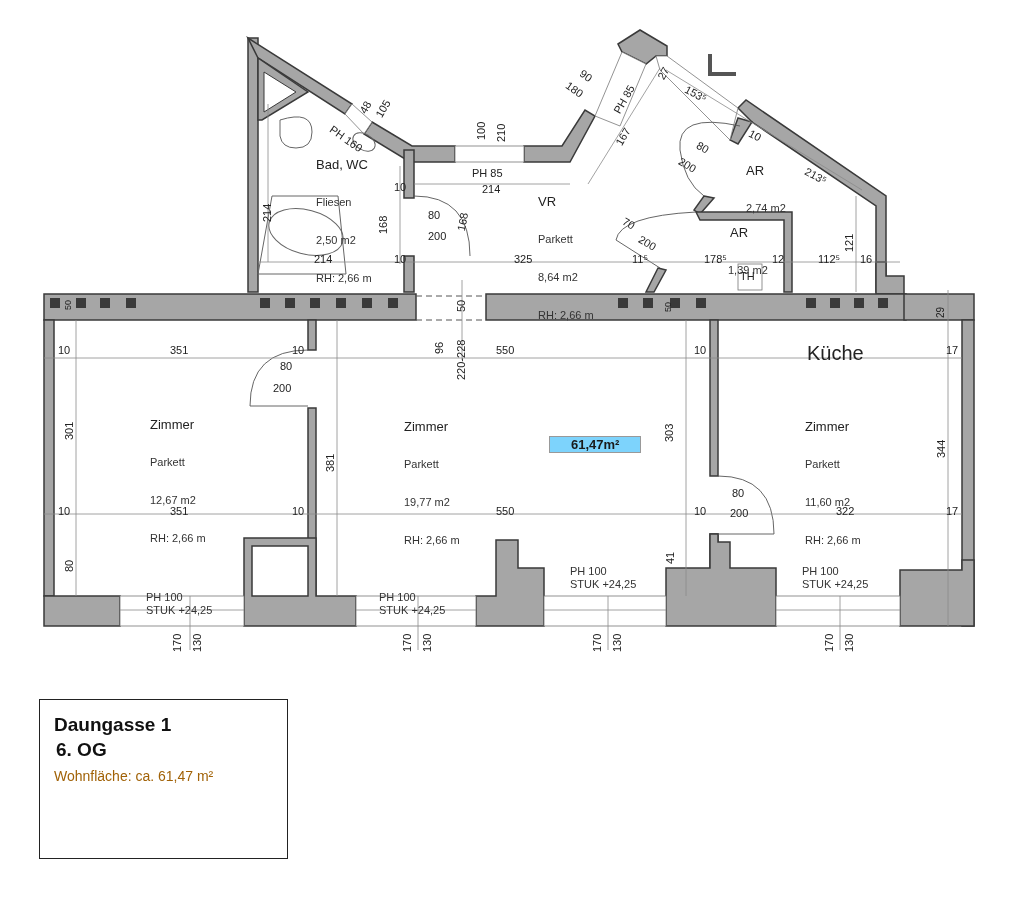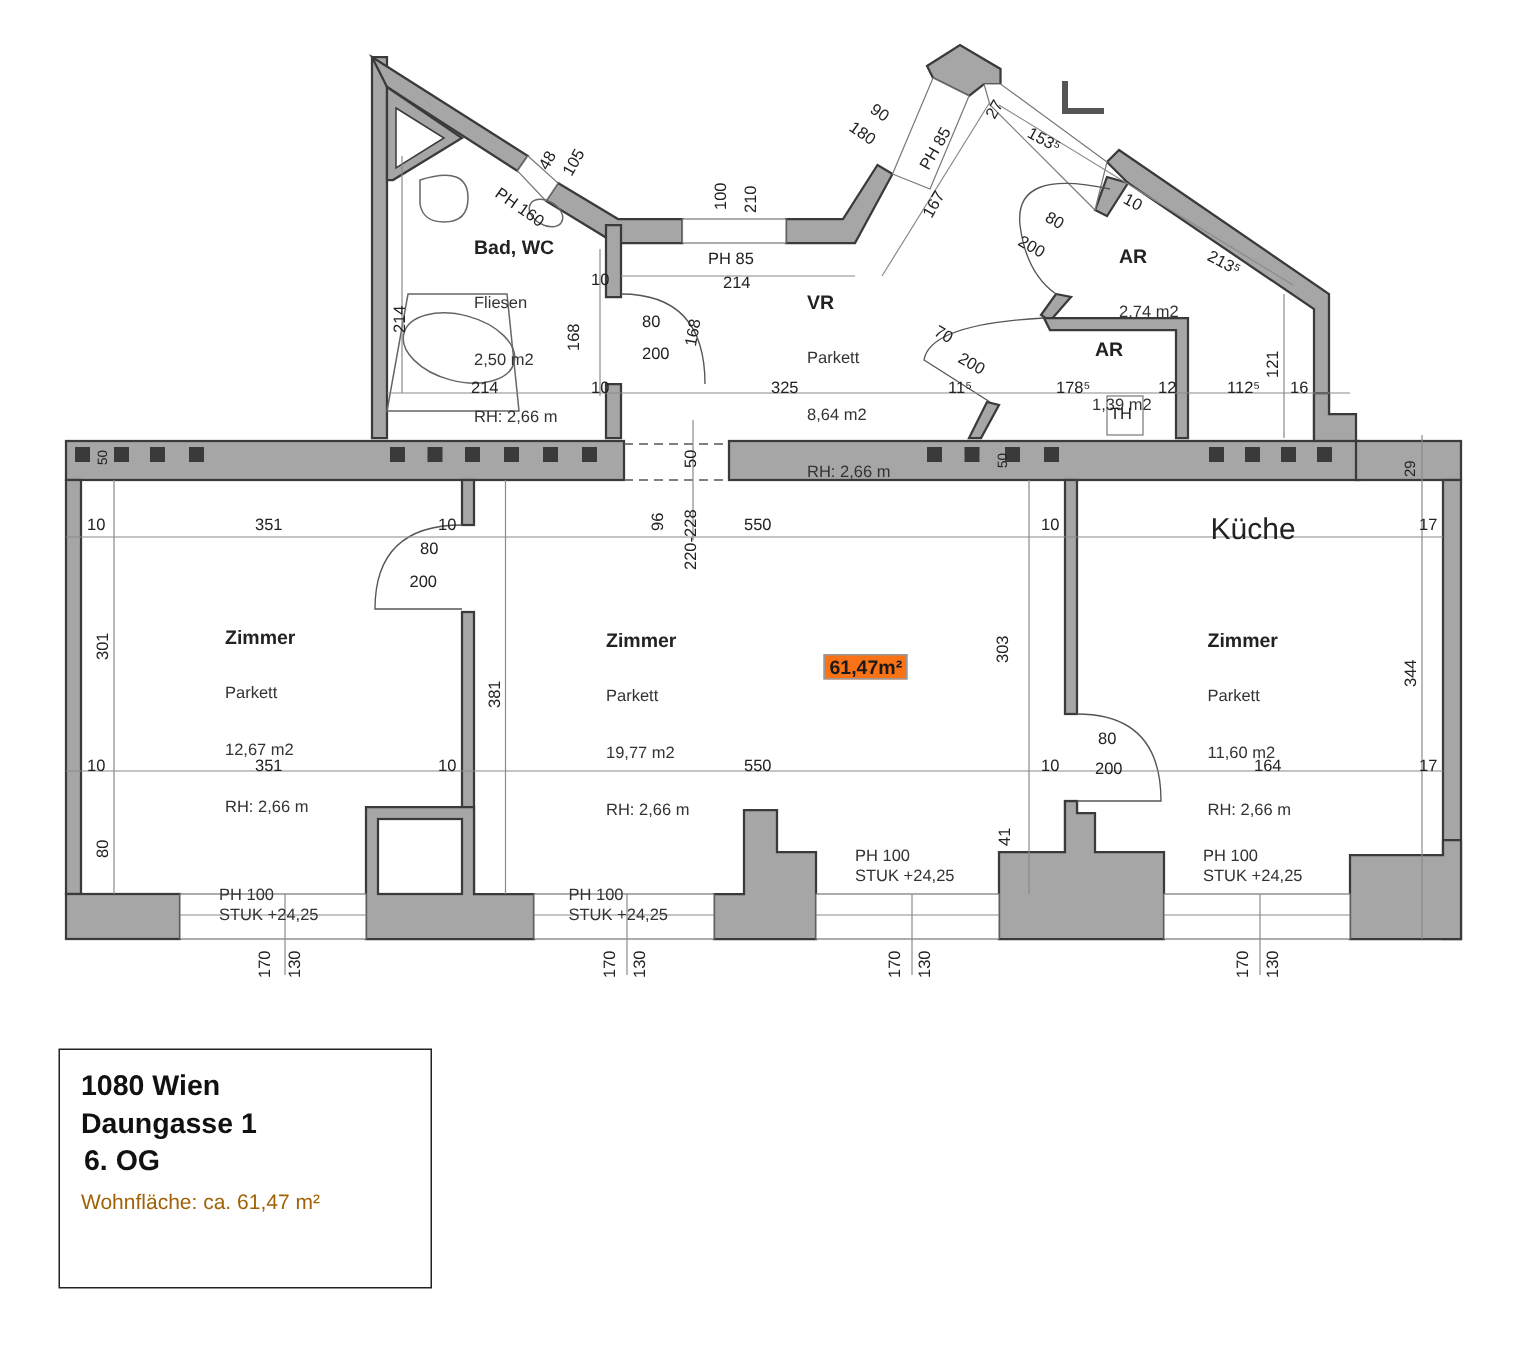--- a/index.html
+++ b/index.html
@@ -7,24 +7,24 @@
   svg.plan { position:absolute; left:0; top:0; width:1024px; height:904px; }
   .wall { fill:#a6a6a6; stroke:#3a3a3a; stroke-width:1.5; }
   .dim { stroke:#8a8a8a; stroke-width:0.8; fill:none; }
   .door { stroke:#555; stroke-width:0.9; fill:none; }
   .win { stroke:#777; stroke-width:0.8; fill:#fff; }
   .fixture { stroke:#666; stroke-width:1; fill:none; }
   .vent { fill:#3a3a3a; }
   .lbl { position:absolute; white-space:nowrap; line-height:1; }
   .dimtxt { font-size:11px; color:#222; }
   .rot { transform-origin:left top; }
-  .room-name { font-size:13px; font-weight:bold; color:#222; }
+  .room-name { font-size:13px; font-weight:normal; color:#222; }
   .room-sub { font-size:11px; color:#333; line-height:13px;margin-top:25px; }
   .kueche { font-size:20px; color:#222; }
-  .total { font-size:13px; font-weight:bold; border:1px solid #999; padding:1px 3px; background:#f97316; }
+  .total { font-size:13px; font-weight:bold; border:1px solid #999; padding:1px 21px; background:#7dd3fc; }
   .info-box { position:absolute; left:39px; top:699px; width:249px; height:160px; border:1.5px solid #222; background:#fff; box-sizing:border-box; padding:12px 0 0 14px; }
   .info-line { font-size:19px; font-weight:bold; line-height:25px; color:#111; }
   .info-small { font-size:14px; font-weight:normal; margin-top:6px; color:#a16207; }
 </style>
 </head>
 <body>
 
 <svg class="plan" viewBox="0 0 1024 904">
 
   <polygon class="wall" points="248,38 258,38 258,292 248,292"></polygon>
@@ -274,22 +274,21 @@
 <div class="lbl dimtxt rot" style="left:664px;top:442px;transform:rotate(-90deg);">303</div>
 <div class="lbl dimtxt rot" style="left:665px;top:564px;transform:rotate(-90deg);">41</div>
 <div class="lbl dimtxt" style="left:694px;top:345px;">10</div>
 <div class="lbl dimtxt" style="left:694px;top:506px;">10</div>
 
 <div class="lbl dimtxt" style="left:946px;top:345px;">17</div>
 <div class="lbl dimtxt rot" style="left:936px;top:458px;transform:rotate(-90deg);">344</div>
 <div class="lbl dimtxt rot" style="left:936px;top:318px;transform:rotate(-90deg);font-size:10px;">29</div>
 <div class="lbl dimtxt" style="left:732px;top:488px;">80</div>
 <div class="lbl dimtxt" style="left:730px;top:508px;">200</div>
-<div class="lbl dimtxt" style="left:836px;top:506px;">164</div>
+<div class="lbl dimtxt" style="left:836px;top:506px;">322</div>
 <div class="lbl dimtxt" style="left:946px;top:506px;">17</div>
 <div class="lbl dimtxt rot" style="left:664px;top:312px;transform:rotate(-90deg);font-size:9px;">50</div>
 
 <div class="info-box">
-  <div class="info-line">1080 Wien</div>
   <div class="info-line">Daungasse 1</div>
   <div class="info-line" style="margin-left:2px">6. OG</div>
   <div class="info-small">Wohnfläche: ca. 61,47 m²</div>
 </div>
 
 </body></html>

